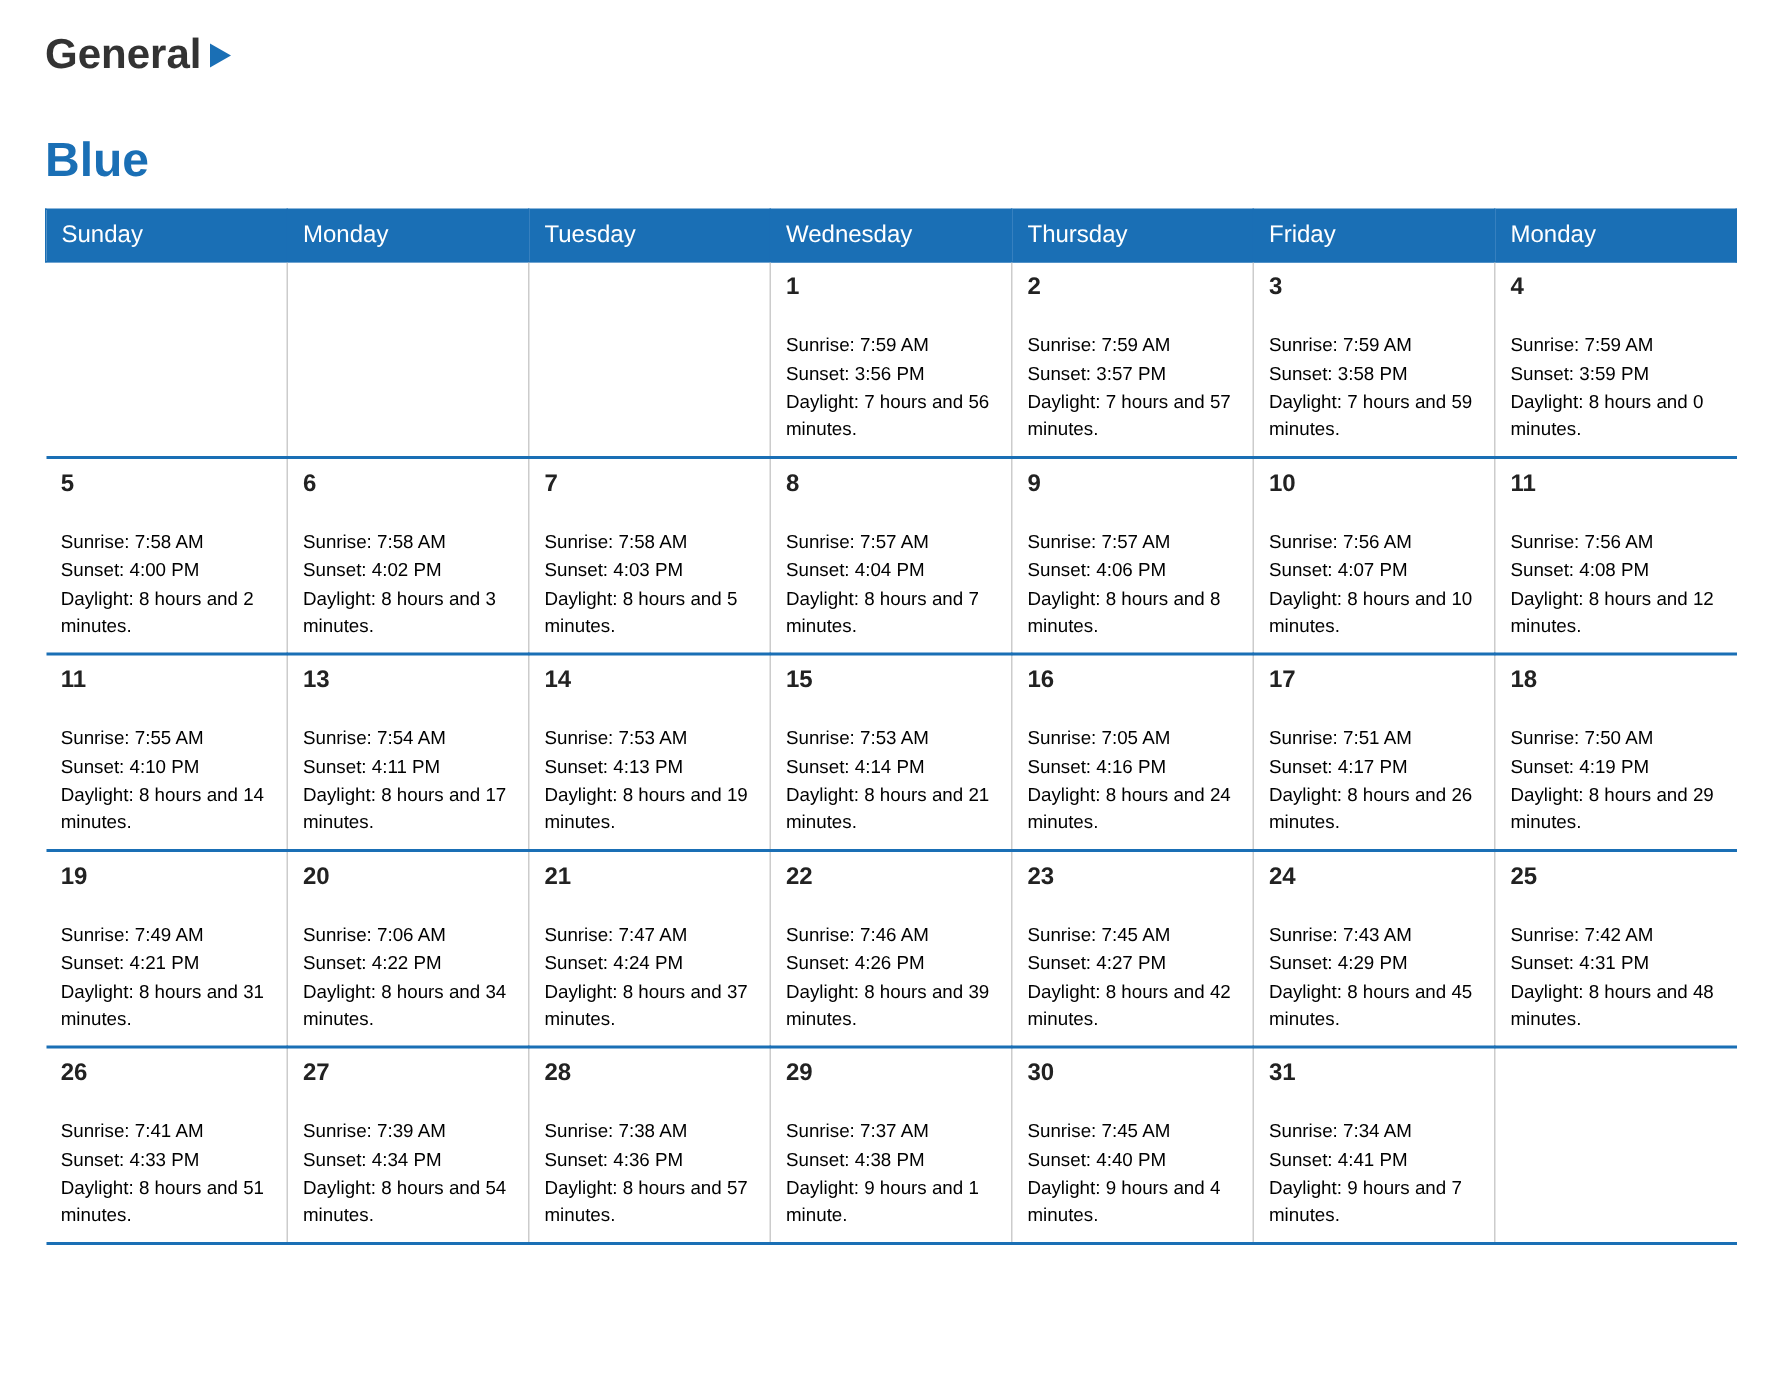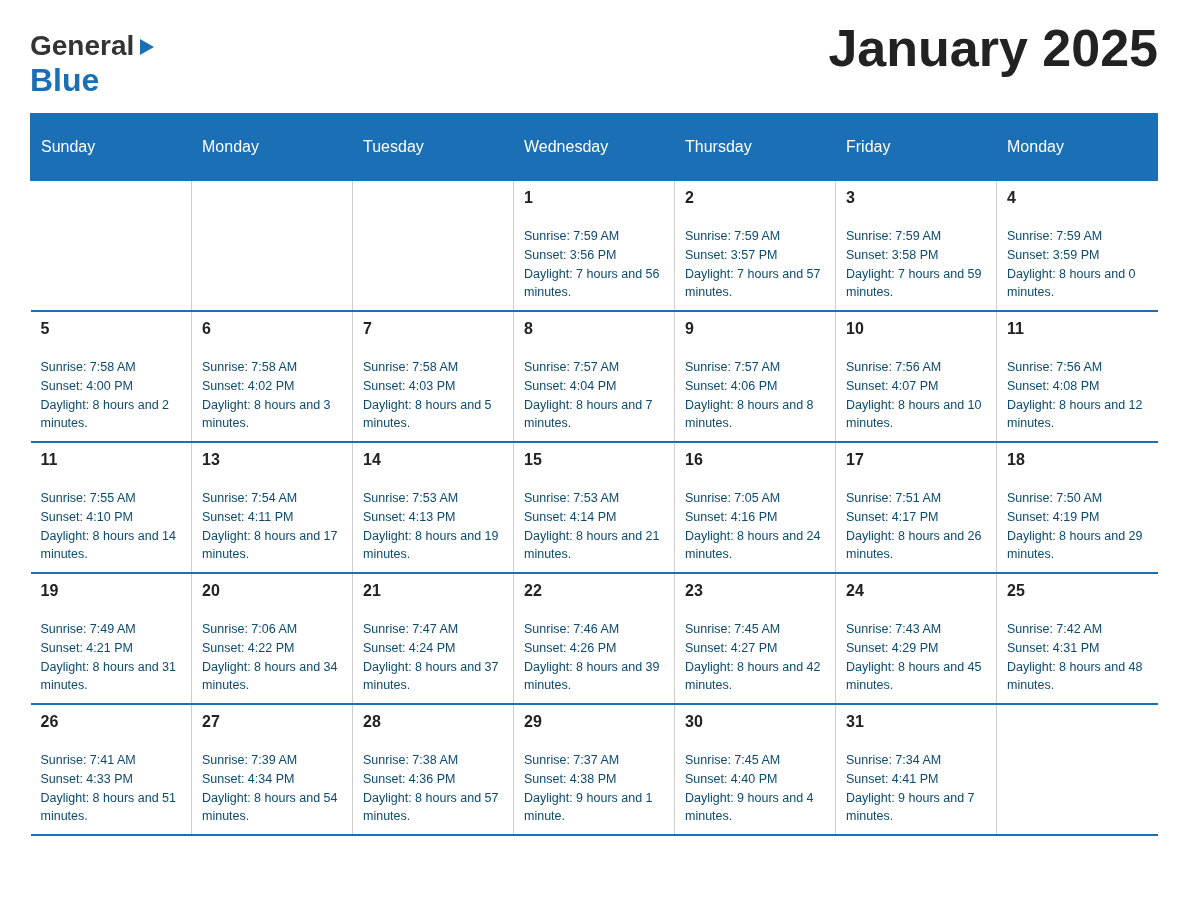--- a/index.html
+++ b/index.html
@@ -13,21 +13,21 @@
     .header-area {
       display: flex;
       justify-content: space-between;
       align-items: flex-start;
       margin-bottom: 10px;
     }
     .logo {
       display: flex;
       flex-direction: column;
       align-items: flex-start;
-      margin-top: 10px;
+      gap: 36px;
     }
     .logo-general {
       color: #333;
       font-size: 28px;
       font-weight: bold;
     }
     .logo-blue {
       color: #1a6fb5;
       font-size: 32px;
       font-weight: bold;
@@ -55,21 +55,21 @@
       border-collapse: collapse;
       margin-top: 14px;
     }
     .calendar thead tr {
       background-color: #1a6fb5;
     }
     .calendar thead th {
       color: #fff;
       font-size: 16px;
       font-weight: normal;
-      padding: 24px 10px;
+      padding: 8px 10px;
       text-align: left;
       border: 1px solid #1a6fb5;
     }
     .calendar tbody tr {
       border-bottom: 2px solid #1a6fb5;
     }
     .calendar tbody td {
       vertical-align: top;
       padding: 8px 10px;
       font-size: 13px;
@@ -82,21 +82,21 @@
       border-right: none;
     }
     .day-number {
       font-size: 16px;
       font-weight: bold;
       color: #222;
       margin-bottom: 4px;
     }
     .day-info {
       font-size: 12.5px;
-      color: #0c4a6e;
+      color: #000000;
       line-height: 1.5;
       margin-top: 20px;
     }
     .empty-cell {
       background: #fff;
     }
   </style>
 </head>
 <body>
 
@@ -106,21 +106,20 @@
       <span class="logo-general">General</span>
       <svg width="20" height="20" viewBox="0 0 20 20" style="margin-left:2px;margin-top:2px;">
         <polygon points="4,2 18,10 4,18" fill="#1a6fb5"></polygon>
       </svg>
     </div>
     <div>
       <span class="logo-blue">Blue</span>
     </div>
   </div>
   <div class="title-area">
-    <div class="calendar-title">January 2025</div>
   </div>
 </div>
 
 <table class="calendar">
   <thead>
     <tr>
     <th>Sunday</th>
         <th>Monday</th>
         <th>Tuesday</th>
         <th>Wednesday</th>

